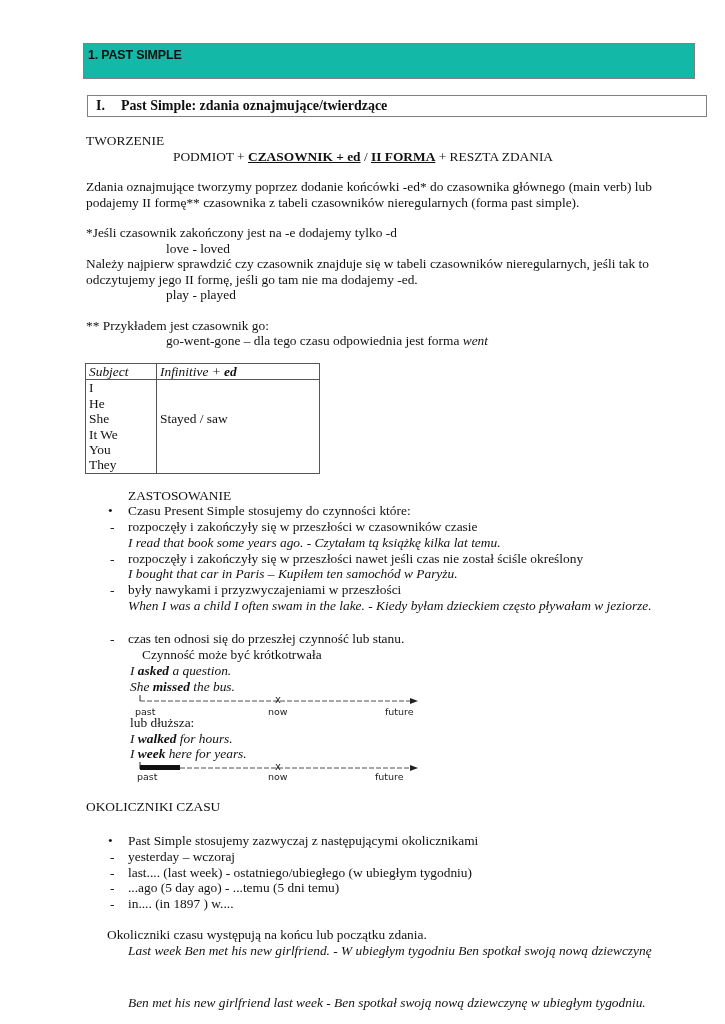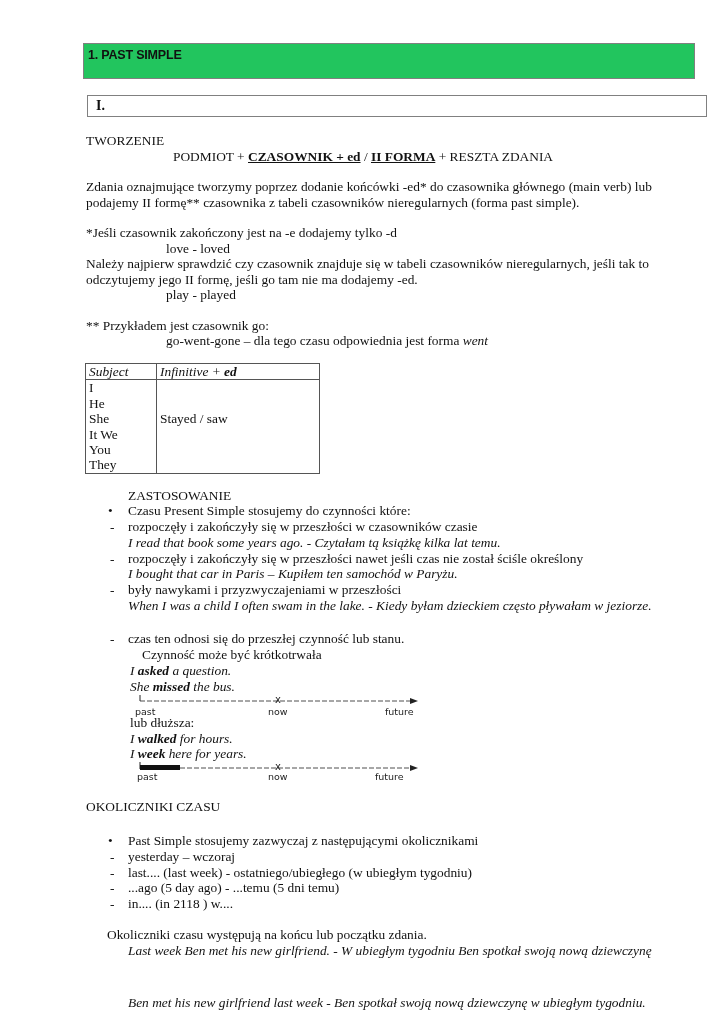--- a/index.html
+++ b/index.html
@@ -1,20 +1,20 @@
 <!DOCTYPE html>
 <html><head>
 <meta charset="utf-8">
 <style>
   html, body { margin: 0; padding: 0; background: #ffffff; }
   body { width: 725px; height: 1024px; position: relative; overflow: hidden;
          font-family: "Liberation Serif", serif; font-size: 13.4px; color: #111; line-height: 15.4px; }
   .abs { position: absolute; white-space: nowrap; }
   .section-box { position: absolute; left: 83px; top: 43px; width: 612px; height: 36px;
-                 background: #22c55e; border: 1px solid #808080; box-sizing: border-box; }
+                 background: #14b8a6; border: 1px solid #808080; box-sizing: border-box; }
   .section-title { position: absolute; left: 4px; top: 4px; font-family: "Liberation Sans", sans-serif;
                    font-weight: bold; font-size: 12.5px; letter-spacing: -0.2px; }
   .sub-box { position: absolute; left: 87px; top: 95px; width: 620px; height: 22px;
              border: 1px solid #808080; box-sizing: border-box; background: #fff; }
   .sub-num { position: absolute; left: 8px; top: 2px; font-weight: bold; font-size: 14px; }
   .sub-title { position: absolute; left: 33px; top: 2px; font-weight: bold; font-size: 14px; }
   .u { text-decoration: underline; font-weight: bold; }
   i { font-style: italic; }
   table.grammar { position: absolute; left: 85px; top: 363px; border-collapse: collapse; width: 235px; }
   table.grammar td { border: 1px solid #555; padding: 0 3px; vertical-align: top; font-size: 13.4px; line-height: 15.4px; }
@@ -25,20 +25,21 @@
 </style>
 </head>
 <body>
 
 <div class="section-box">
   <span class="section-title">1.  PAST SIMPLE</span>
 </div>
 
 <div class="sub-box">
   <span class="sub-num">I.</span>
+  <span class="sub-title">Past Simple: zdania oznajmujące/twierdzące</span>
 </div>
 
 <div class="abs" style="left:86px; top:133px;">TWORZENIE</div>
 <div class="abs" style="left:173px; top:149px;">
   <span>PODMIOT + </span><span class="u">CZASOWNIK + ed</span><span> / </span><span class="u">II FORMA</span><span> + RESZTA ZDANIA</span>
 </div>
 
 <div class="abs" style="left:86px; top:179px;">Zdania oznajmujące tworzymy poprzez dodanie końcówki -ed* do czasownika głównego (main verb) lub</div>
 <div class="abs" style="left:86px; top:195px;">podajemy II formę** czasownika z tabeli czasowników nieregularnych (forma past simple).</div>
 
@@ -127,17 +128,17 @@
 <div class="abs bullet" style="top:833px;">•</div>
 <div class="abs" style="left:128px; top:833px;">Past Simple stosujemy zazwyczaj z następującymi okolicznikami</div>
 
 <div class="abs dash" style="top:849px;">-</div>
 <div class="abs" style="left:128px; top:849px;">yesterday – wczoraj</div>
 <div class="abs dash" style="top:865px;">-</div>
 <div class="abs" style="left:128px; top:865px;">last.... (last week)  - ostatniego/ubiegłego (w ubiegłym tygodniu)</div>
 <div class="abs dash" style="top:880px;">-</div>
 <div class="abs" style="left:128px; top:880px;">...ago (5 day ago) - ...temu (5 dni temu)</div>
 <div class="abs dash" style="top:896px;">-</div>
-<div class="abs" style="left:128px; top:896px;">in.... (in 2118 ) w....</div>
+<div class="abs" style="left:128px; top:896px;">in.... (in 1897 ) w....</div>
 
 <div class="abs" style="left:107px; top:927px;">Okoliczniki czasu występują  na końcu lub początku zdania.</div>
 <div class="abs" style="left:128px; top:943px;"><i>Last week Ben met his new girlfriend. - W ubiegłym tygodniu Ben spotkał swoją nową dziewczynę</i></div>
 <div class="abs" style="left:128px; top:959px;margin-top:36px;"><i>Ben met his new girlfriend last week - Ben spotkał swoją nową dziewczynę w ubiegłym tygodniu.</i></div>
 
 </body></html>

